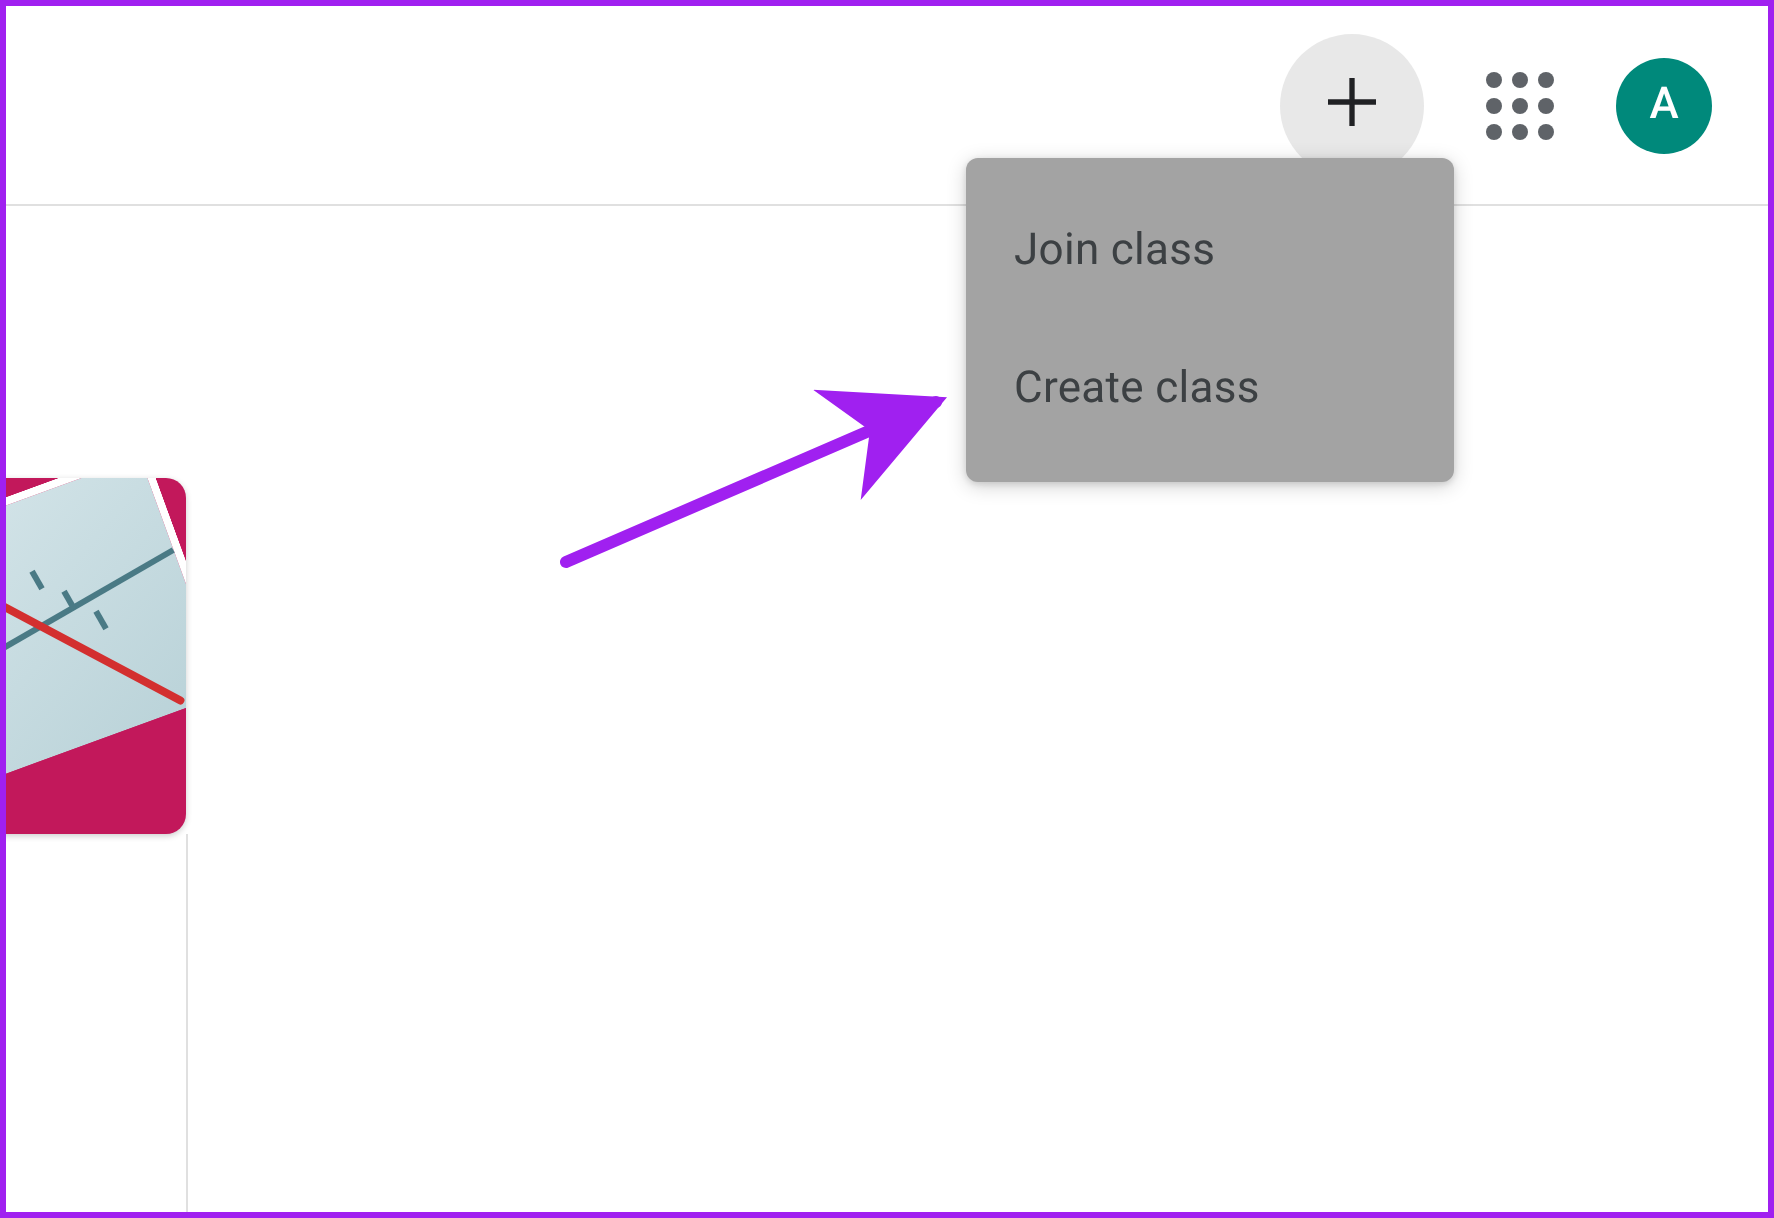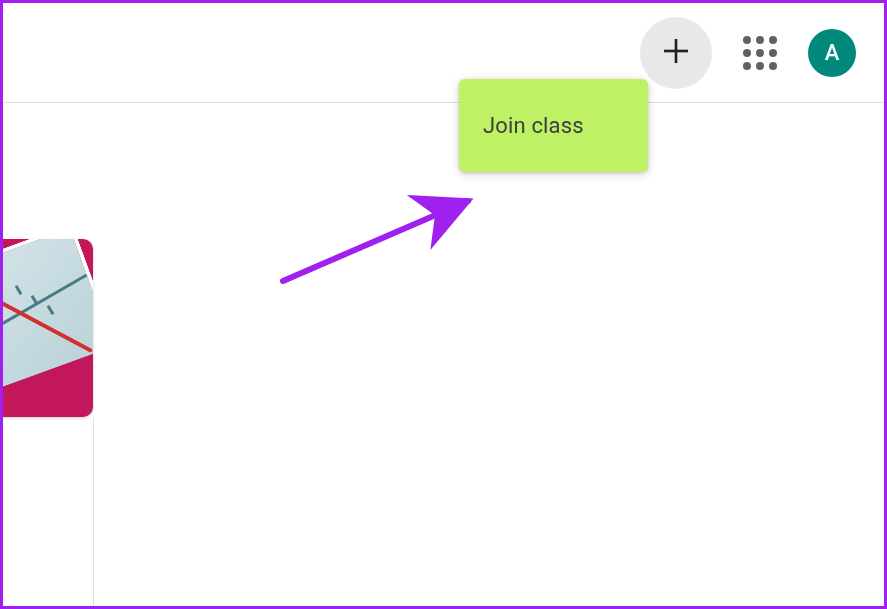--- a/index.html
+++ b/index.html
@@ -65,23 +65,23 @@
       display: flex;
       align-items: center;
       justify-content: center;
       font-size: 22px;
       font-weight: 500;
       cursor: pointer;
     }
     .menu {
       position: absolute;
       top: 76px;
-      left: 456px;
-      width: 189px;
-      background: #bef264;
+      left: 480px;
+      width: 244px;
+      background: #a3a3a3;
       border-radius: 6px;
       box-shadow: 0 2px 10px rgba(0,0,0,0.18), 0 1px 3px rgba(0,0,0,0.12);
       padding: 12px 0;
       z-index: 10;
     }
     .menu-item {
       padding: 22px 24px;
       font-size: 22px;
       color: #3c4043;
       cursor: pointer;
@@ -173,20 +173,23 @@
   </div>
   <div class="avatar">
     <span>A</span>
   </div>
 </div>
 
 <div class="menu">
   <div class="menu-item">
     <span>Join class</span>
   </div>
+  <div class="menu-item">
+    <span>Create class</span>
+  </div>
 </div>
 
 <svg class="arrow" width="210" height="110">
   <defs>
     <marker id="ah" markerWidth="12" markerHeight="12" refX="9" refY="5" orient="auto">
       <path d="M0,0 L10,5 L0,10 L3,5 Z" fill="#a020f0"></path>
     </marker>
   </defs>
   <line x1="10" y1="100" x2="195" y2="20" stroke="#a020f0" stroke-width="6" stroke-linecap="round" marker-end="url(#ah)"></line>
 </svg>

